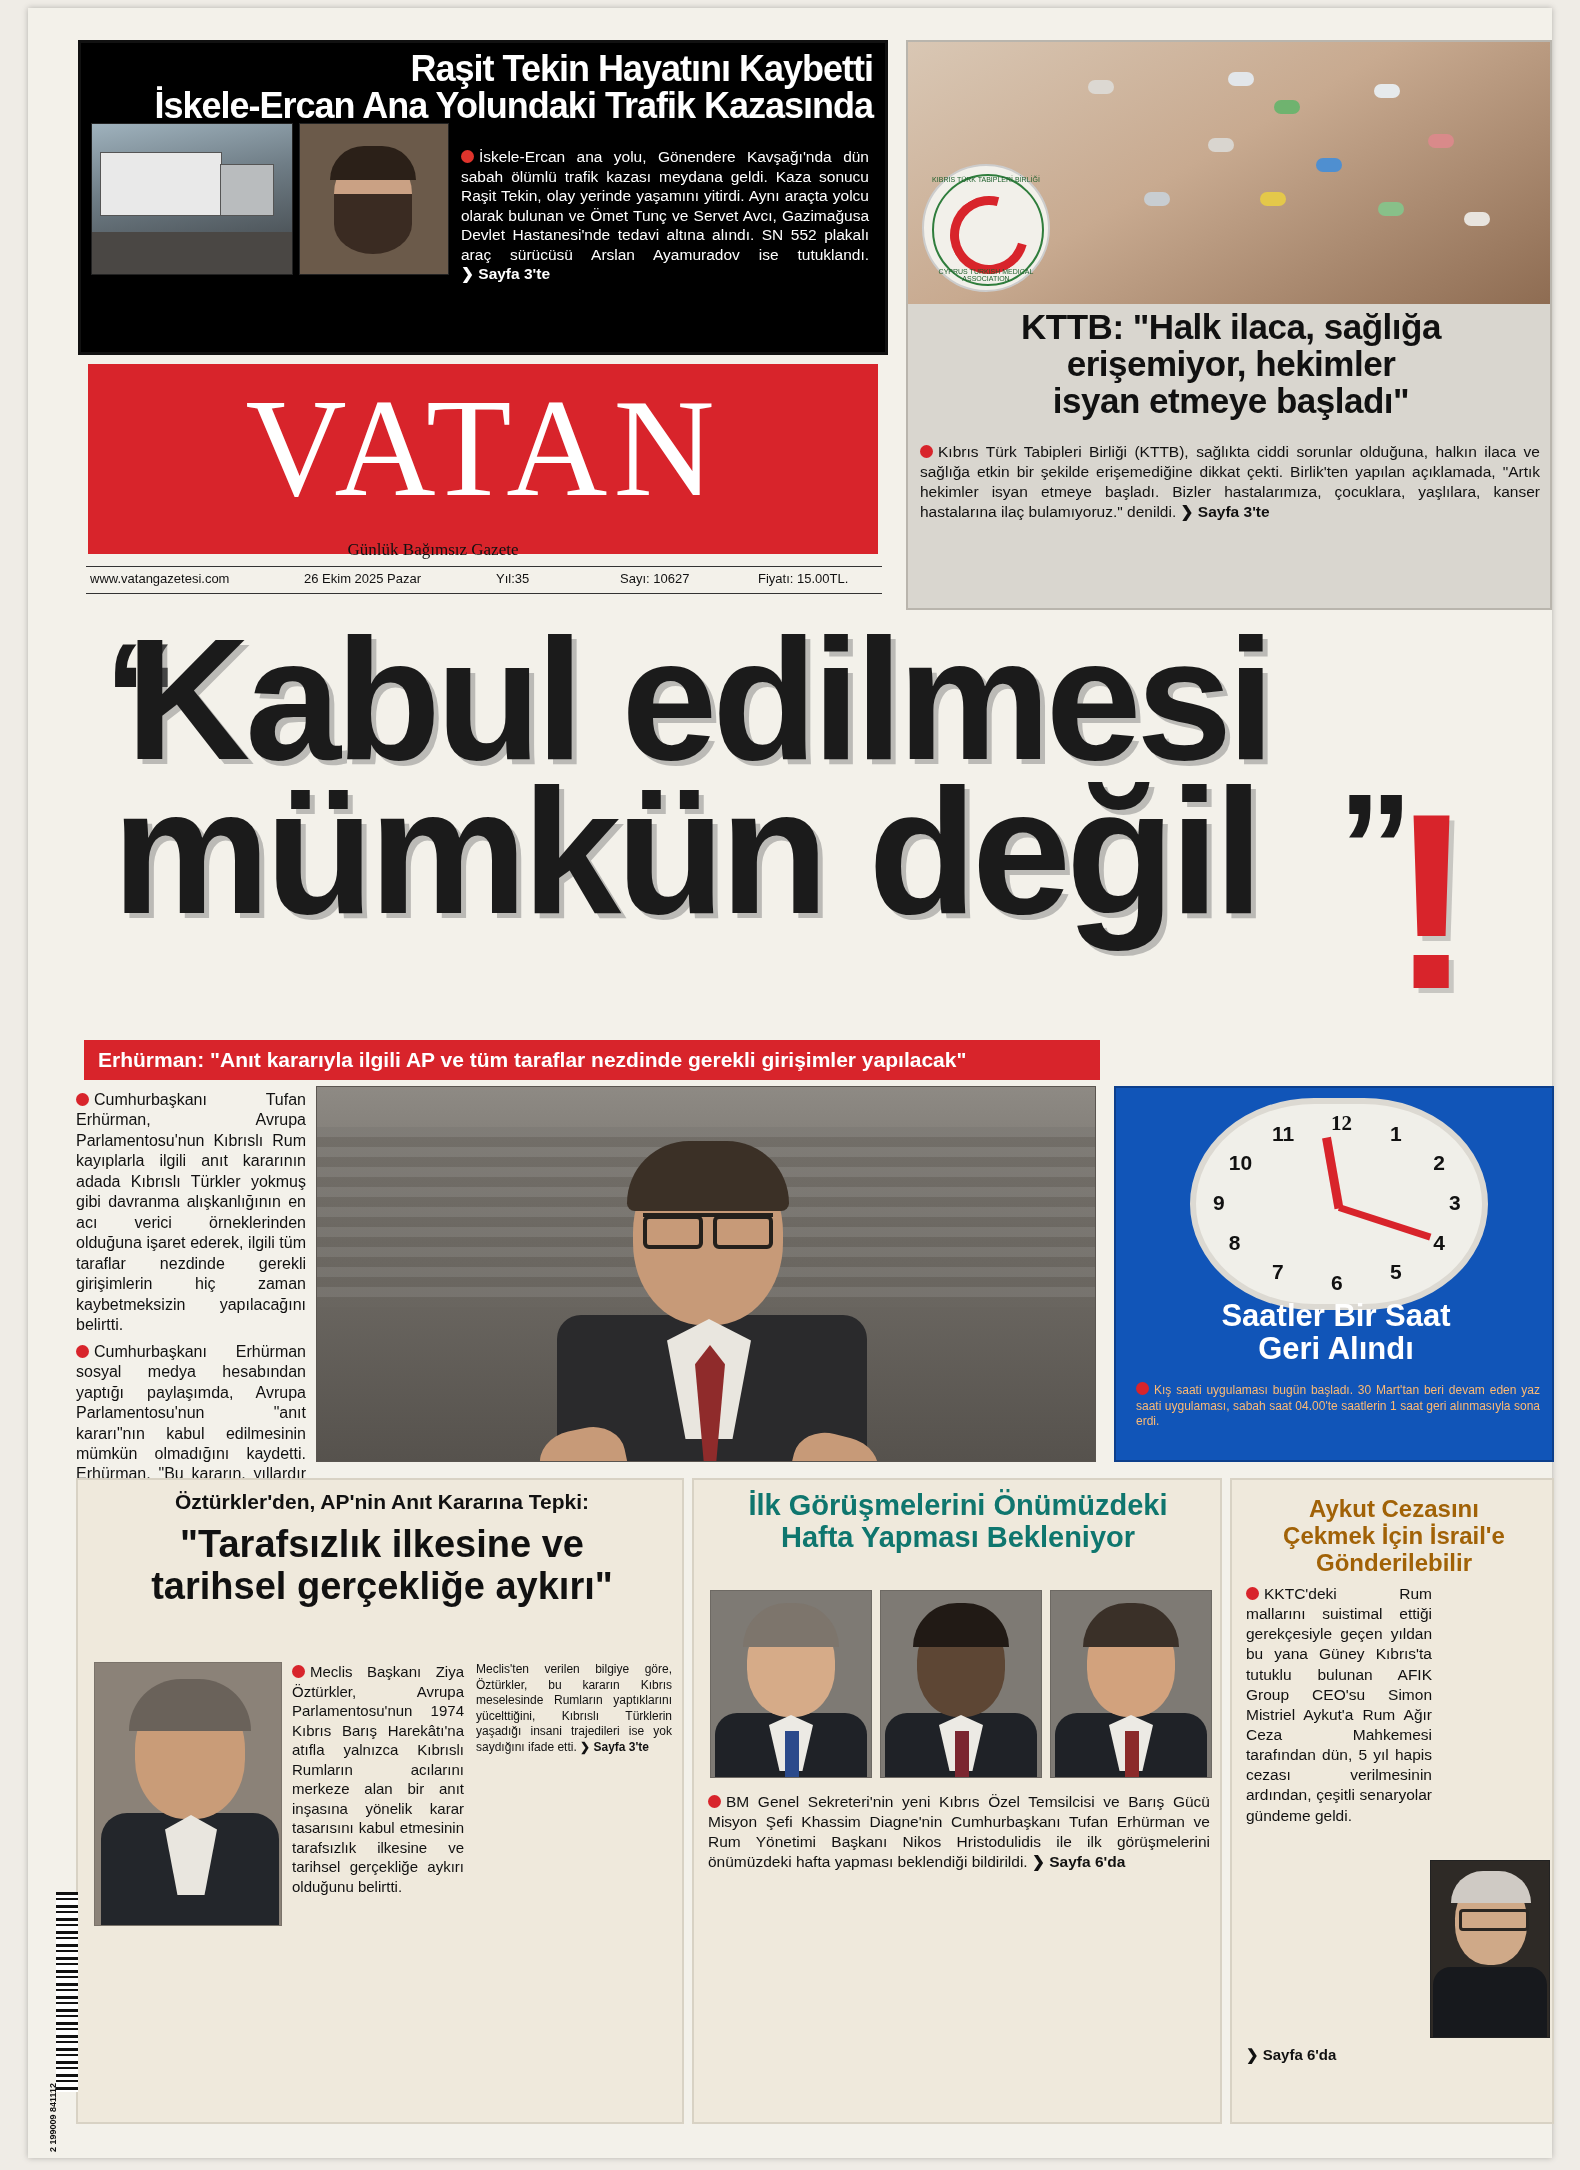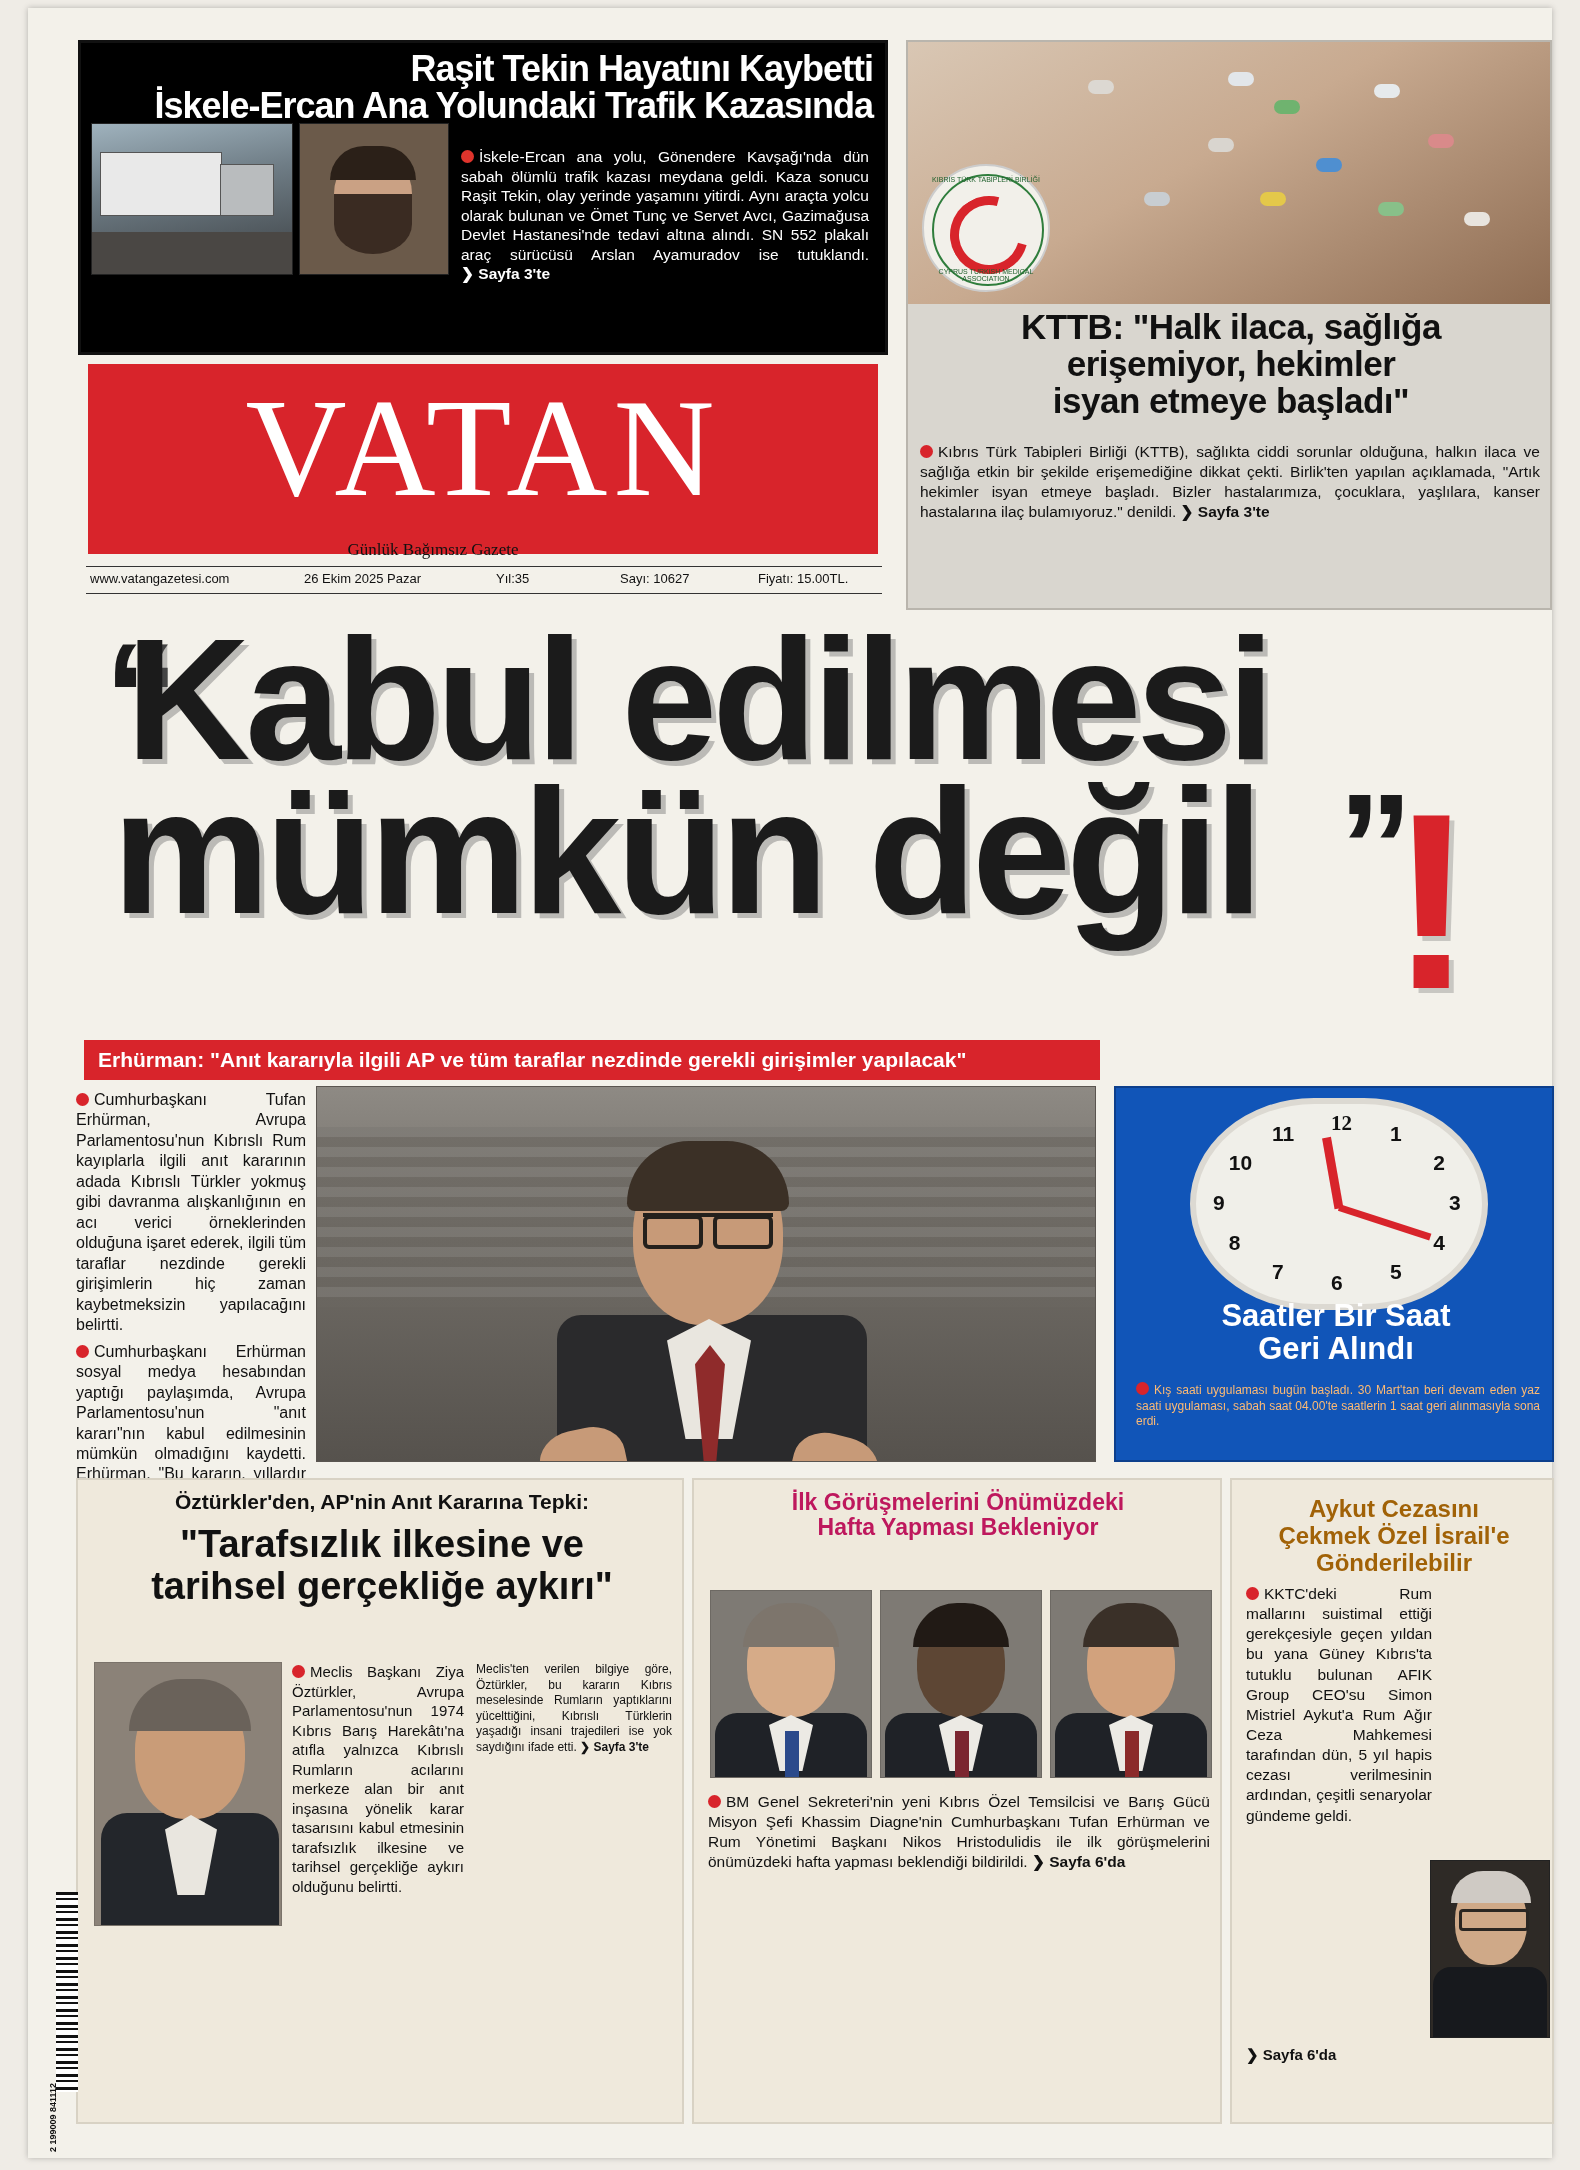--- a/index.html
+++ b/index.html
@@ -98,21 +98,21 @@
   #oztPhoto{position:absolute;left:16px;top:182px;width:186px;height:262px;background:#8b8278;overflow:hidden;border:1px solid #7a736a;}
   #oztPhoto .f{position:absolute;left:40px;top:26px;width:110px;height:130px;border-radius:46%;background:#c99c78;}
   #oztPhoto .hr{position:absolute;left:34px;top:16px;width:122px;height:52px;border-radius:60px 60px 0 0;background:#6a625a;}
   #oztPhoto .sj{position:absolute;left:6px;top:150px;width:178px;height:118px;background:#23262b;border-radius:26px 26px 0 0;}
   #oztPhoto .sh{position:absolute;left:70px;top:152px;width:52px;height:80px;background:#e9e6df;clip-path:polygon(50% 0,100% 18%,76% 100%,24% 100%,0 18%);}
   #ozt .c1{position:absolute;left:214px;top:182px;width:172px;font-size:15px;line-height:1.3;text-align:justify;color:#111;}
   #ozt .c2{position:absolute;left:398px;top:182px;width:196px;font-size:12px;line-height:1.3;text-align:justify;color:#111;}
 
   
   #mid{left:664px;top:1470px;width:530px;height:646px;background:#efe9dc;border:2px solid #d8d2c4;}
-  #mid .hl{position:absolute;left:8px;top:10px;width:512px;text-align:center;font-weight:bold;font-size:23px;line-height:1.1;color:#be185d;}
+  #mid .hl{position:absolute;left:8px;top:10px;width:512px;text-align:center;font-weight:bold;font-size:29px;line-height:1.1;color:#0f766e;}
   #mid .hl span{display:block;}
   .pbox{position:absolute;top:110px;width:160px;height:186px;background:#7e7a74;border:1px solid #6d6963;overflow:hidden;}
   .pbox .f{position:absolute;left:36px;top:22px;width:88px;height:104px;border-radius:46%;}
   .pbox .hr{position:absolute;left:32px;top:12px;width:96px;height:44px;border-radius:50px 50px 0 0;}
   .pbox .sj{position:absolute;left:4px;top:122px;width:152px;height:66px;background:#1f2227;border-radius:22px 22px 0 0;}
   .pbox .sh{position:absolute;left:58px;top:124px;width:44px;height:56px;background:#eceae4;clip-path:polygon(50% 0,100% 18%,76% 100%,24% 100%,0 18%);}
   .pbox .ti{position:absolute;left:74px;top:140px;width:14px;height:48px;}
   #mid .cap{position:absolute;left:14px;top:312px;width:502px;font-size:15.5px;line-height:1.3;text-align:justify;color:#111;}
 
   
@@ -313,21 +313,21 @@
     </div>
     <div class="cap">
       <span class="bdot"></span><span>BM Genel Sekreteri'nin yeni Kıbrıs Özel Temsilcisi ve Barış Gücü Misyon Şefi Khassim Diagne'nin Cumhurbaşkanı Tufan Erhürman ve Rum Yönetimi Başkanı Nikos Hristodulidis ile ilk görüşmelerini önümüzdeki hafta yapması beklendiği bildirildi.</span>
       <span class="contd">❯ Sayfa 6'da</span>
     </div>
   </div>
 
   <div class="blk" id="ayk">
     <div class="hl">
       <span>Aykut Cezasını</span>
-      <span>Çekmek Özel İsrail'e</span>
+      <span>Çekmek İçin İsrail'e</span>
       <span>Gönderilebilir</span>
     </div>
     <div class="body">
       <span class="bdot"></span><span>KKTC'deki Rum mallarını suistimal ettiği gerekçesiyle geçen yıldan bu yana Güney Kıbrıs'ta tutuklu bulunan AFIK Group CEO'su Simon Mistriel Aykut'a Rum Ağır Ceza Mahkemesi tarafından dün, 5 yıl hapis cezası verilmesinin ardından, çeşitli senaryolar gündeme geldi.</span>
     </div>
     <div id="aykPhoto">
       <div class="sj"></div>
       <div class="f"></div>
       <div class="hr"></div>
       <div class="gl"></div>

